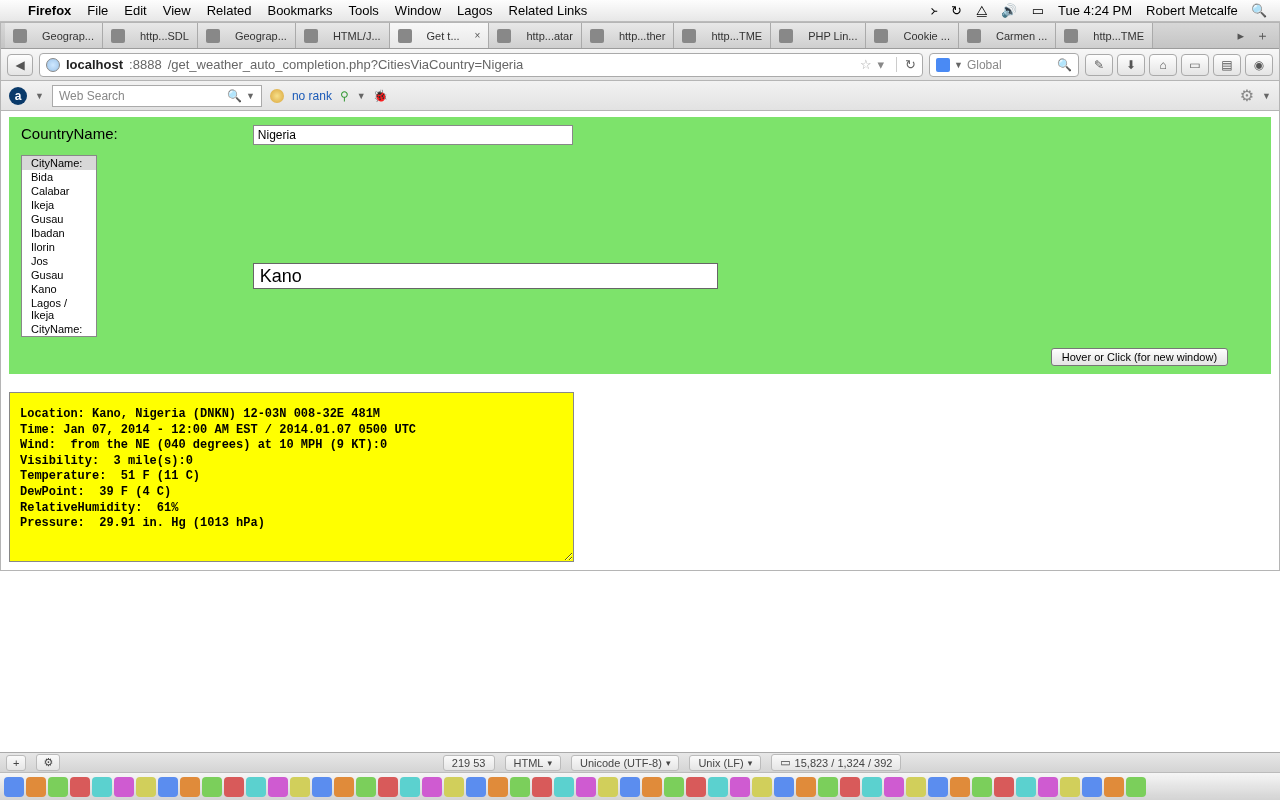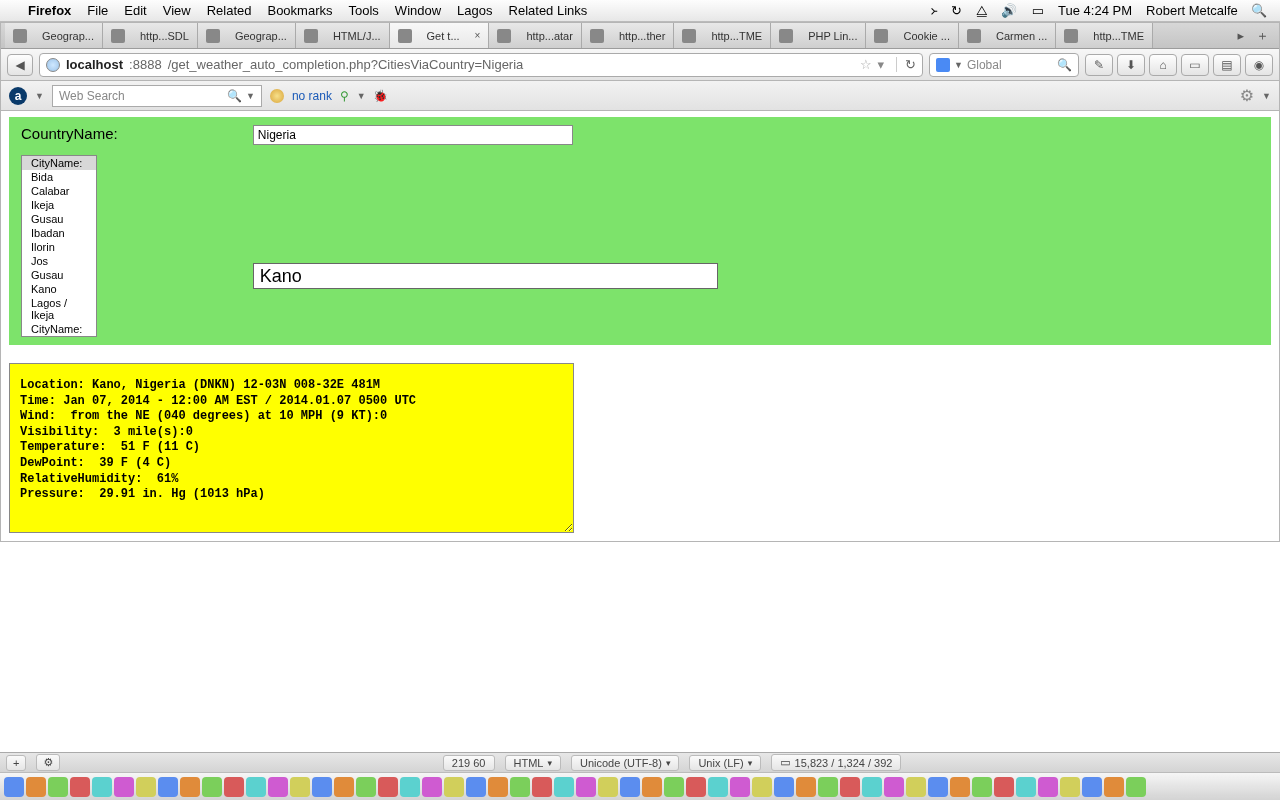--- a/index.html
+++ b/index.html
@@ -234,41 +234,48 @@
                   <div>Kano</div>
                   <div>Lagos / Ikeja</div>
                   <div>CityName:</div>
                 </div>
           </td>
           <td style="vertical-align:middle; padding-top:66px">
             <input class="biginput" value="Kano" style="">
           </td>
           <td></td>
         </tr>
+        <tr class="btnrow">
+          <td></td>
+          <td>
+            <button class="hoverbtn">Hover or Click (for new window)</button>
+          </td>
+          <td></td>
+        </tr>
       </tbody>
         </table>
     </div>
 
     <div class="yellowbox">Location: Kano, Nigeria (DNKN) 12-03N 008-32E 481M
 Time: Jan 07, 2014 - 12:00 AM EST / 2014.01.07 0500 UTC
 Wind:  from the NE (040 degrees) at 10 MPH (9 KT):0
 Visibility:  3 mile(s):0
 Temperature:  51 F (11 C)
 DewPoint:  39 F (4 C)
 RelativeHumidity:  61%
 Pressure:  29.91 in. Hg (1013 hPa)</div>
   </div>
 </div>
 
 <div class="statusbar">
   <span style="border:1px solid #bbb;border-radius:3px;padding:1px 6px;background:linear-gradient(#fafafa,#e5e5e5)">+</span>
   <span style="border:1px solid #bbb;border-radius:3px;padding:1px 6px;background:linear-gradient(#fafafa,#e5e5e5)">⚙</span>
   <span class="spacer"></span>
   <span class="seg">
-      <span>219  60</span>
+      <span>219  53</span>
     </span>
   <span class="seg">
       <span>HTML</span> 
       <span style="font-size:9px">▾</span>
     </span>
   <span class="seg">
       <span>Unicode (UTF-8)</span> 
       <span style="font-size:9px">▾</span>
     </span>
   <span class="seg">

